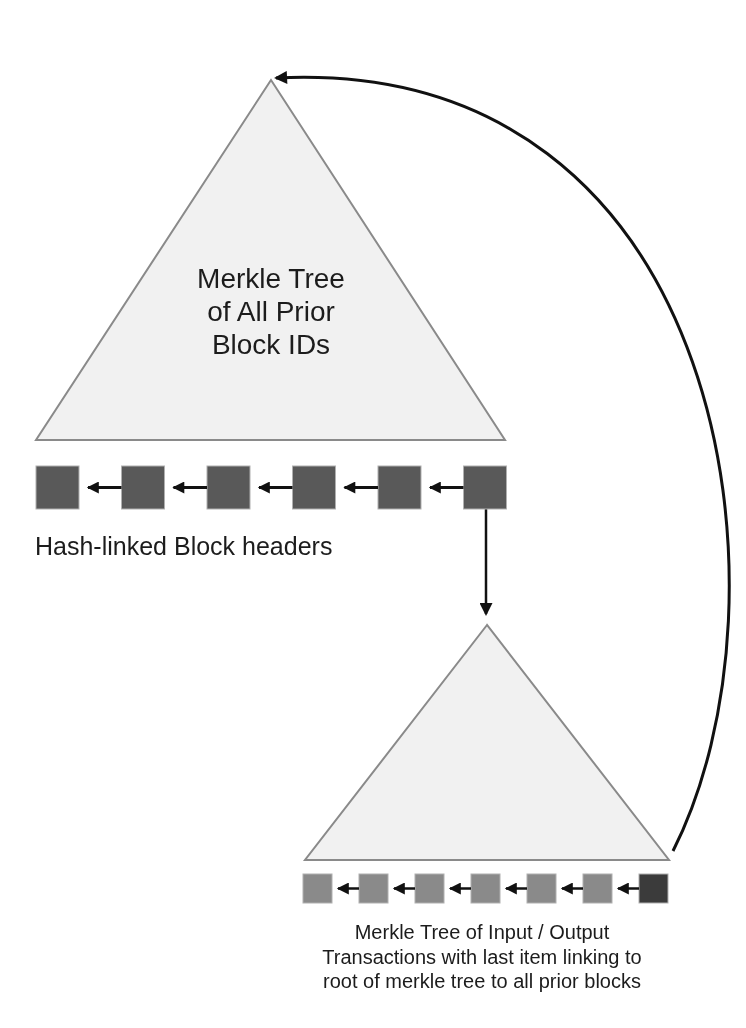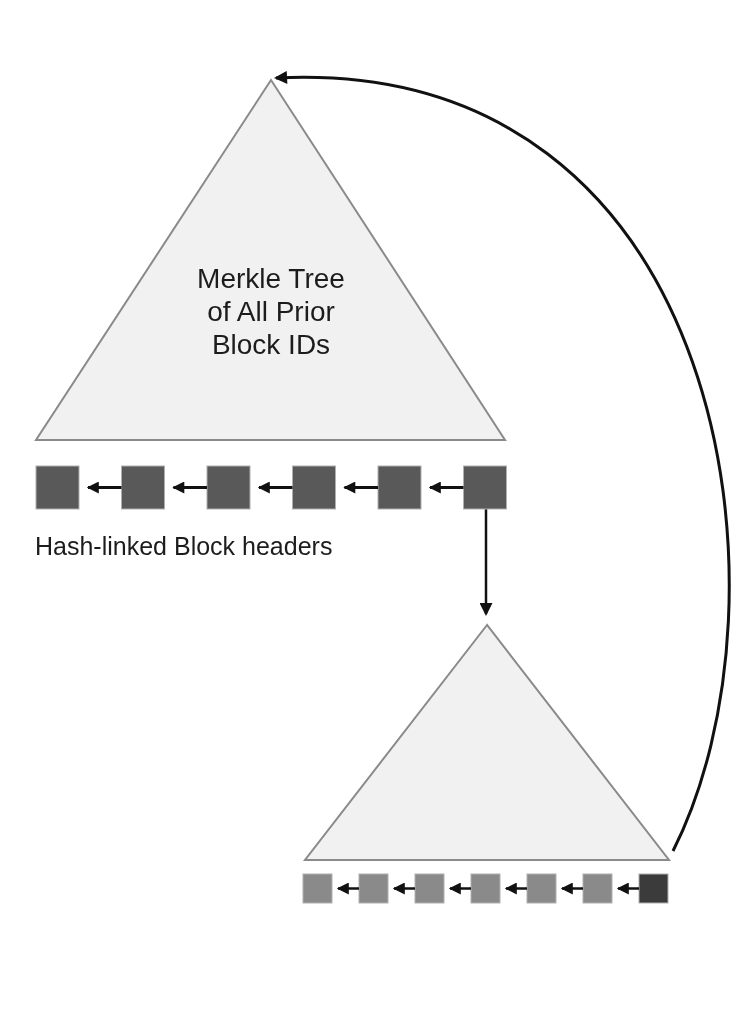--- a/index.html
+++ b/index.html
@@ -101,13 +101,16 @@
         <path d="M 639 888.5 L 618 888.5" stroke="#111111" stroke-width="2.5" fill="none" marker-end="url(#arrowRow)"></path>
       </g>
   </svg>
 
   <div class="label" id="triangle1-label">Merkle Tree
 of All Prior
 Block IDs</div>
 
   <div class="label" id="chain1-label">Hash-linked Block headers</div>
 
+  <div class="label" id="caption">Merkle Tree of Input / Output
+Transactions with last item linking to
+root of merkle tree to all prior blocks</div>
 </div>
 
 </body></html>

